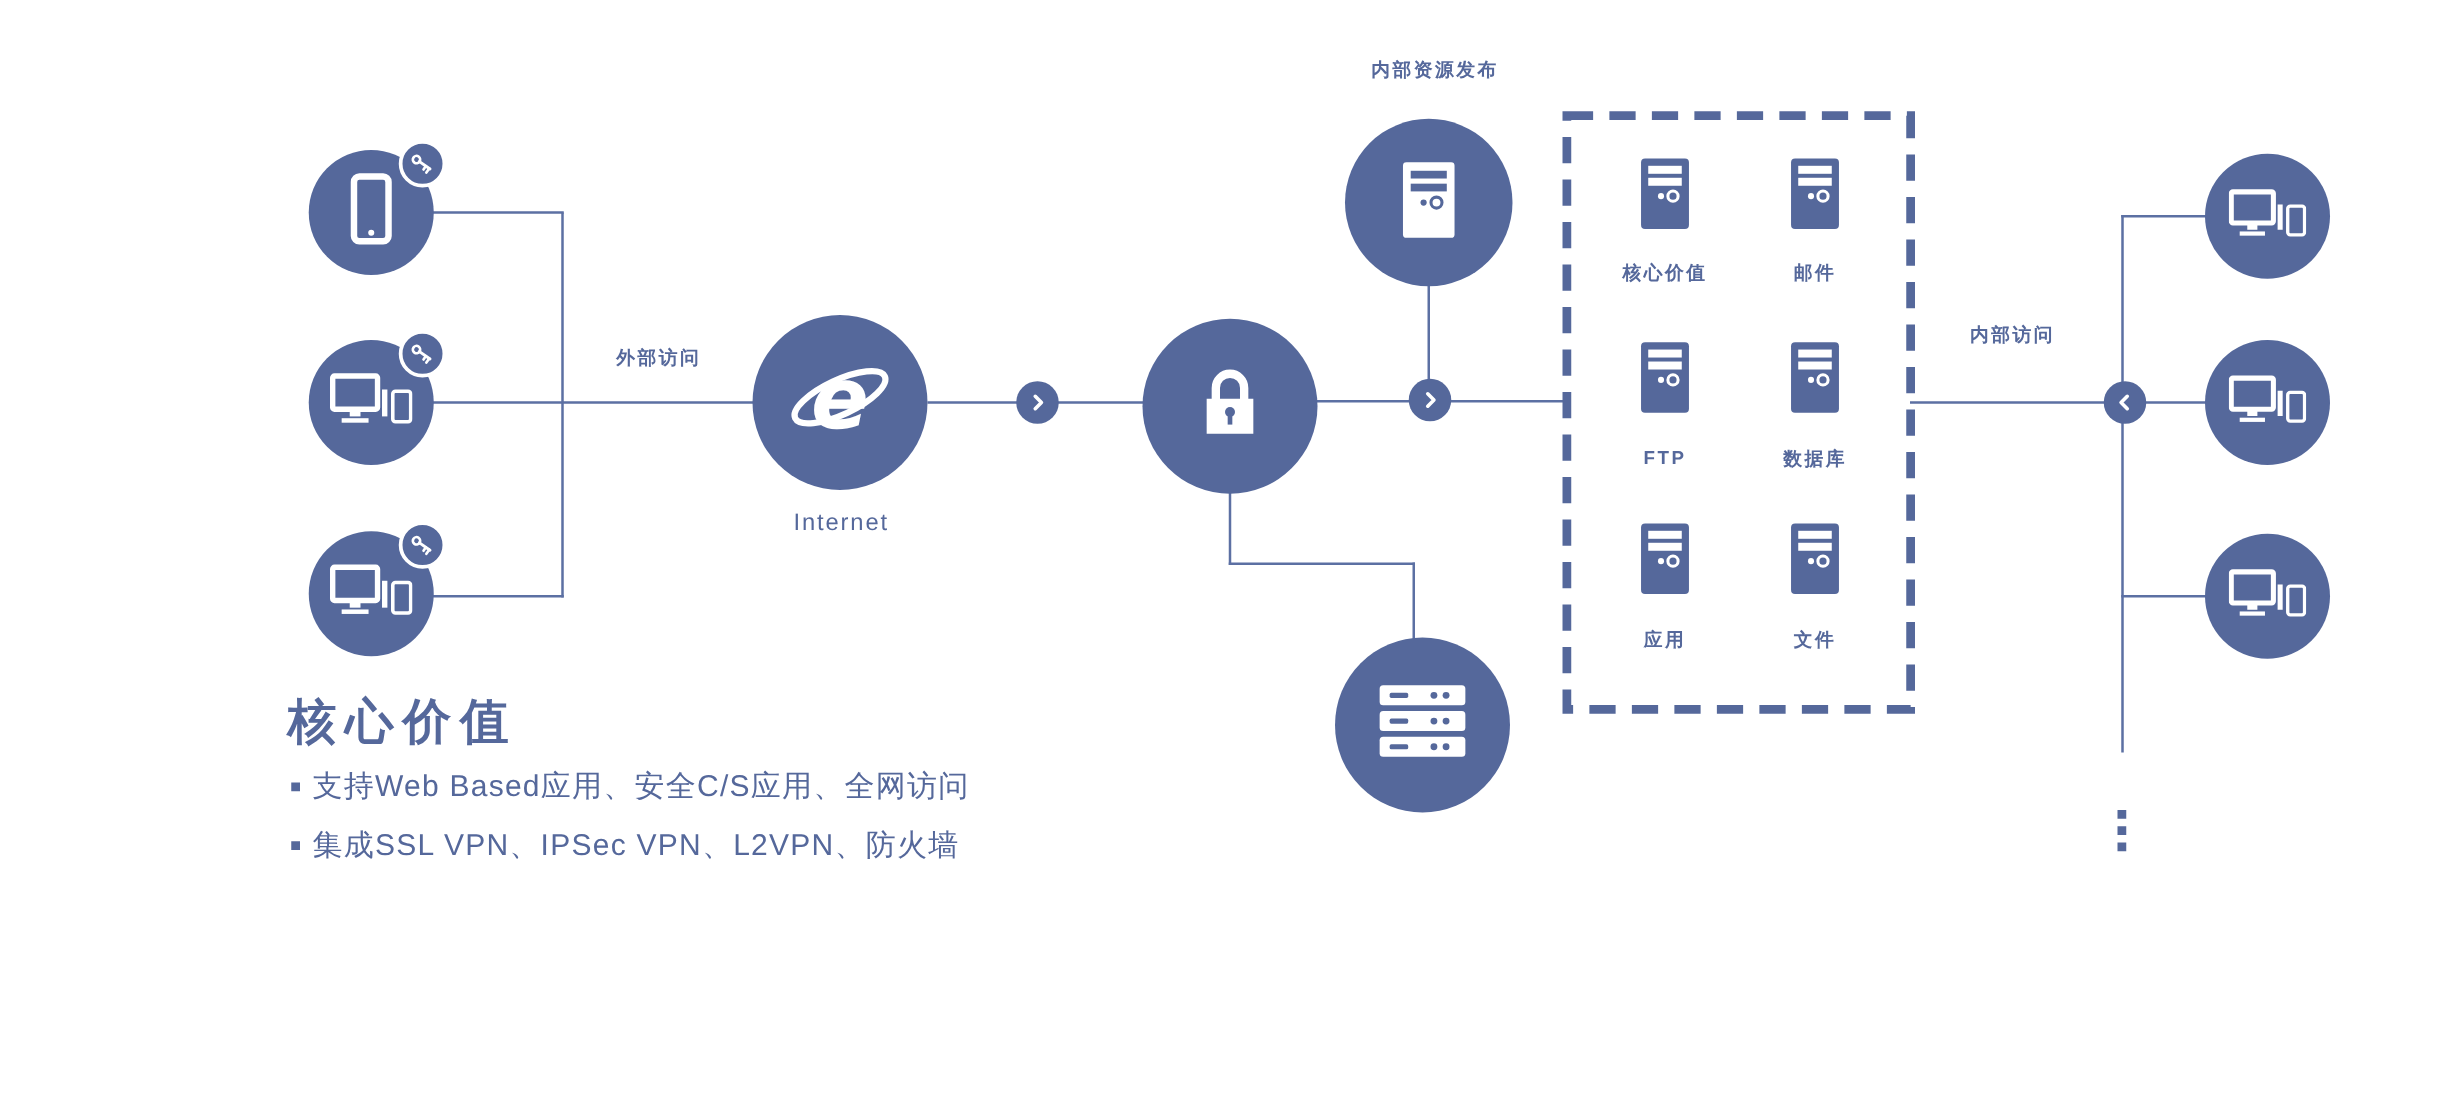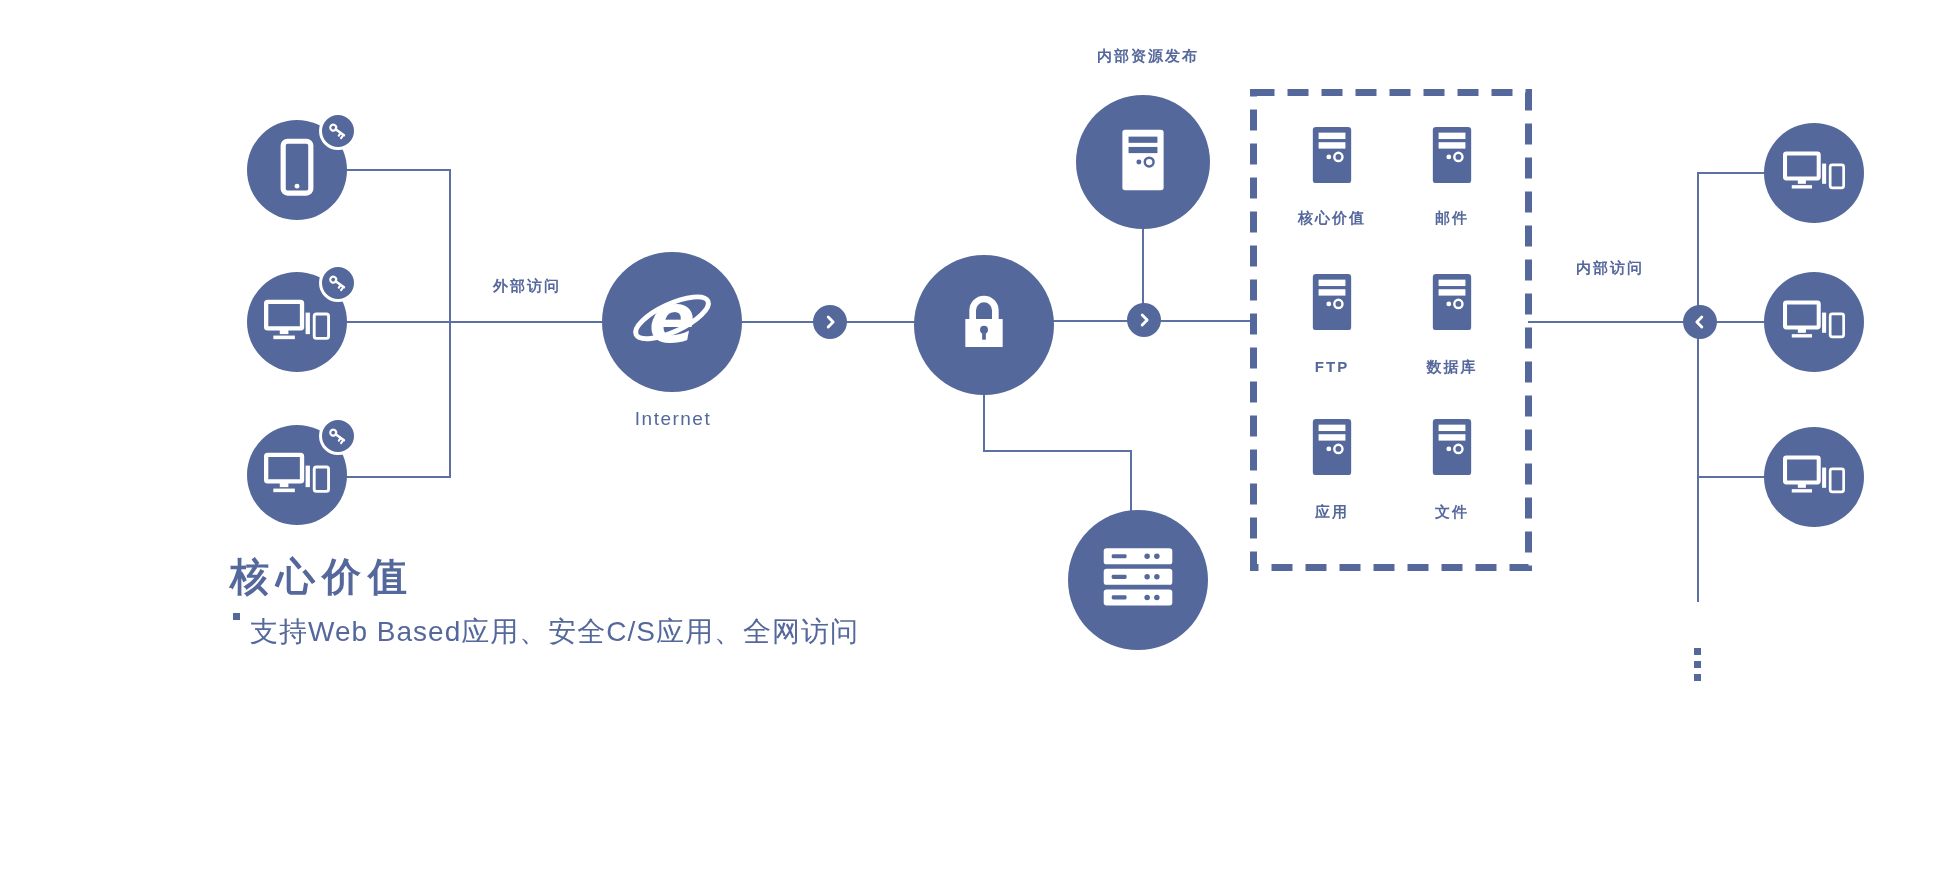--- a/index.html
+++ b/index.html
@@ -37,21 +37,21 @@
     position:absolute;color:var(--primary);font-weight:500;font-size:19px;
     letter-spacing:1.5px;white-space:nowrap;transform:translateX(-50%);
   }
   .server{position:absolute;width:46px;height:62px;}
   .dash-box{position:absolute;left:1249px;top:88px;}
   .core-title{
     position:absolute;left:230px;top:550px;color:var(--primary);
     font-size:39px;font-weight:600;letter-spacing:7px;white-space:nowrap;
   }
   .core-list{position:absolute;left:233px;top:613px;display:flex;flex-direction:column;gap:15px;}
-  .core-item{display:flex;align-items:flex-start;color:var(--primary);font-size:28px;font-weight:500;
+  .core-item{display:flex;align-items:center;color:var(--primary);font-size:24px;font-weight:500;
     letter-spacing:1px;white-space:nowrap;}
   .core-bullet{width:7px;height:7px;background:var(--primary);margin-right:10px;flex:0 0 auto;}
   .footer-text{
     position:absolute;left:45px;top:828px;color:var(--footer);font-size:24px;
     letter-spacing:0.5px;white-space:nowrap;
   }
   .ellipsis{position:absolute;left:1694px;top:648px;display:flex;flex-direction:column;gap:6px;}
   .ellipsis span{width:7px;height:7px;background:var(--primary);display:block;}
 </style>
 </head>
@@ -314,16 +314,20 @@
   <div class="en-label" style="left:673px;top:408px">Internet</div>
   <div class="zh-label" style="left:1148px;top:47px">内部资源发布</div>
   <div class="zh-label" style="left:1610px;top:259px">内部访问</div>
 
   <div class="core-title">核心价值</div>
   <div class="core-list">
     <div class="core-item">
       <span class="core-bullet"></span>
       <span>支持Web Based应用、安全C/S应用、全网访问</span>
     </div>
+    <div class="core-item">
+      <span class="core-bullet"></span>
+      <span>集成SSL VPN、IPSec VPN、L2VPN、防火墙</span>
+    </div>
   </div>
 
 
 </div>
 
 </body></html>

